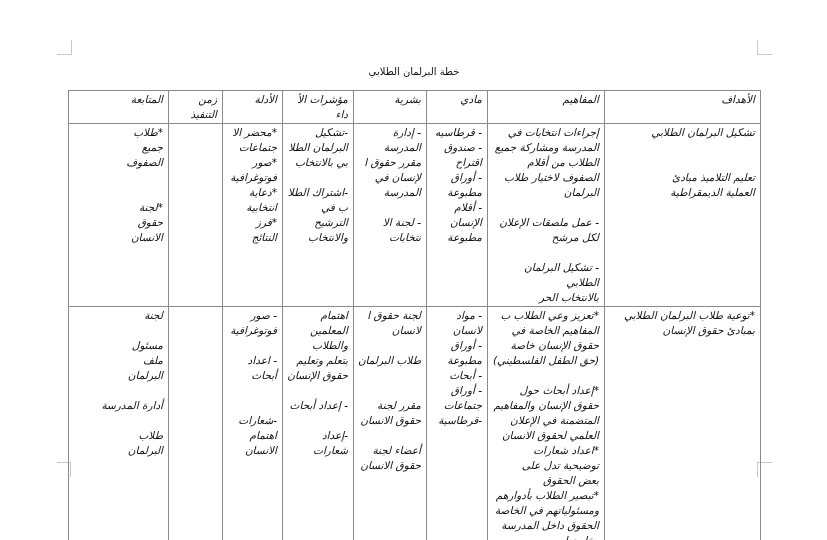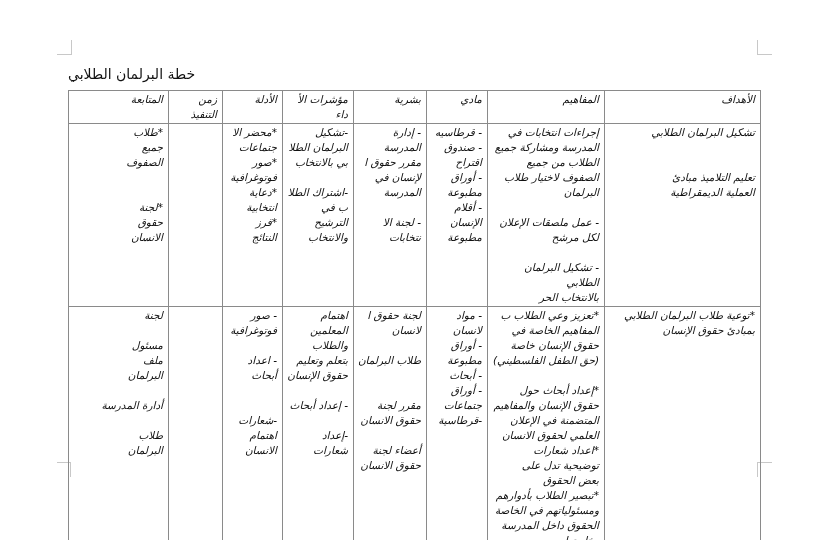--- a/index.html
+++ b/index.html
@@ -5,22 +5,22 @@
   html, body { margin: 0; padding: 0; background: #ffffff; }
   body { width: 827px; height: 540px; position: relative; overflow: hidden;
          font-family: "DejaVu Sans", sans-serif; color: #111; }
   .page { position: absolute; left: 0; top: 0; width: 827px; height: 540px; background: #fff; }
   .crop { position: absolute; border-color: #c8c8c8; border-style: solid; border-width: 0; }
   .crop-tl { left: 57px; top: 40px; width: 14px; height: 14px; border-right-width: 1px; border-bottom-width: 1px; }
   .crop-tr { left: 757px; top: 40px; width: 14px; height: 14px; border-left-width: 1px; border-bottom-width: 1px; }
   .crop-bl { left: 57px; top: 462px; width: 13px; height: 14px; border-right-width: 1px; border-top-width: 1px; }
   .crop-br { left: 757px; top: 462px; width: 14px; height: 14px; border-left-width: 1px; border-top-width: 1px; }
 
-  .title { position: absolute; left: 68px; width: 692px; top: 66px; text-align: left;
-           font-size: 14px; direction: rtl; }
+  .title { position: absolute; left: 68px; width: 692px; top: 66px; text-align: center;
+           font-size: 10px; direction: rtl; }
 
   table.plan { position: absolute; left: 68px; top: 90px; width: 693px;
                border-collapse: collapse; direction: rtl; table-layout: fixed;
                font-size: 10.5px; line-height: 15px; }
   table.plan td, table.plan th { border: 1px solid #8a8a8a; vertical-align: top;
                padding: 1px 5px 1px 3px; text-align: right; font-weight: normal; font-style: italic; }
   table.plan th { height: 24px; }
   .cell-line { display: block; white-space: pre-wrap; min-height: 15px; }
 </style>
 </head>
@@ -62,21 +62,21 @@
           <td>
             <span class="cell-line">تشكيل البرلمان الطلابي</span>
             <span class="cell-line"></span>
             <span class="cell-line"></span>
             <span class="cell-line">تعليم التلاميذ مبادئ</span>
             <span class="cell-line">العملية الديمقراطية</span>
           </td>
           <td>
             <span class="cell-line">إجراءات انتخابات في</span>
             <span class="cell-line">المدرسة ومشاركة جميع</span>
-            <span class="cell-line">الطلاب من جميع</span>
+            <span class="cell-line">الطلاب من أقلام</span>
             <span class="cell-line">الصفوف لاختيار طلاب</span>
             <span class="cell-line">البرلمان</span>
             <span class="cell-line"></span>
             <span class="cell-line">- عمل ملصقات الإعلان</span>
             <span class="cell-line">لكل مرشح</span>
             <span class="cell-line"></span>
             <span class="cell-line">- تشكيل البرلمان الطلابي</span>
             <span class="cell-line">بالانتخاب الحر</span>
           </td>
           <td>

